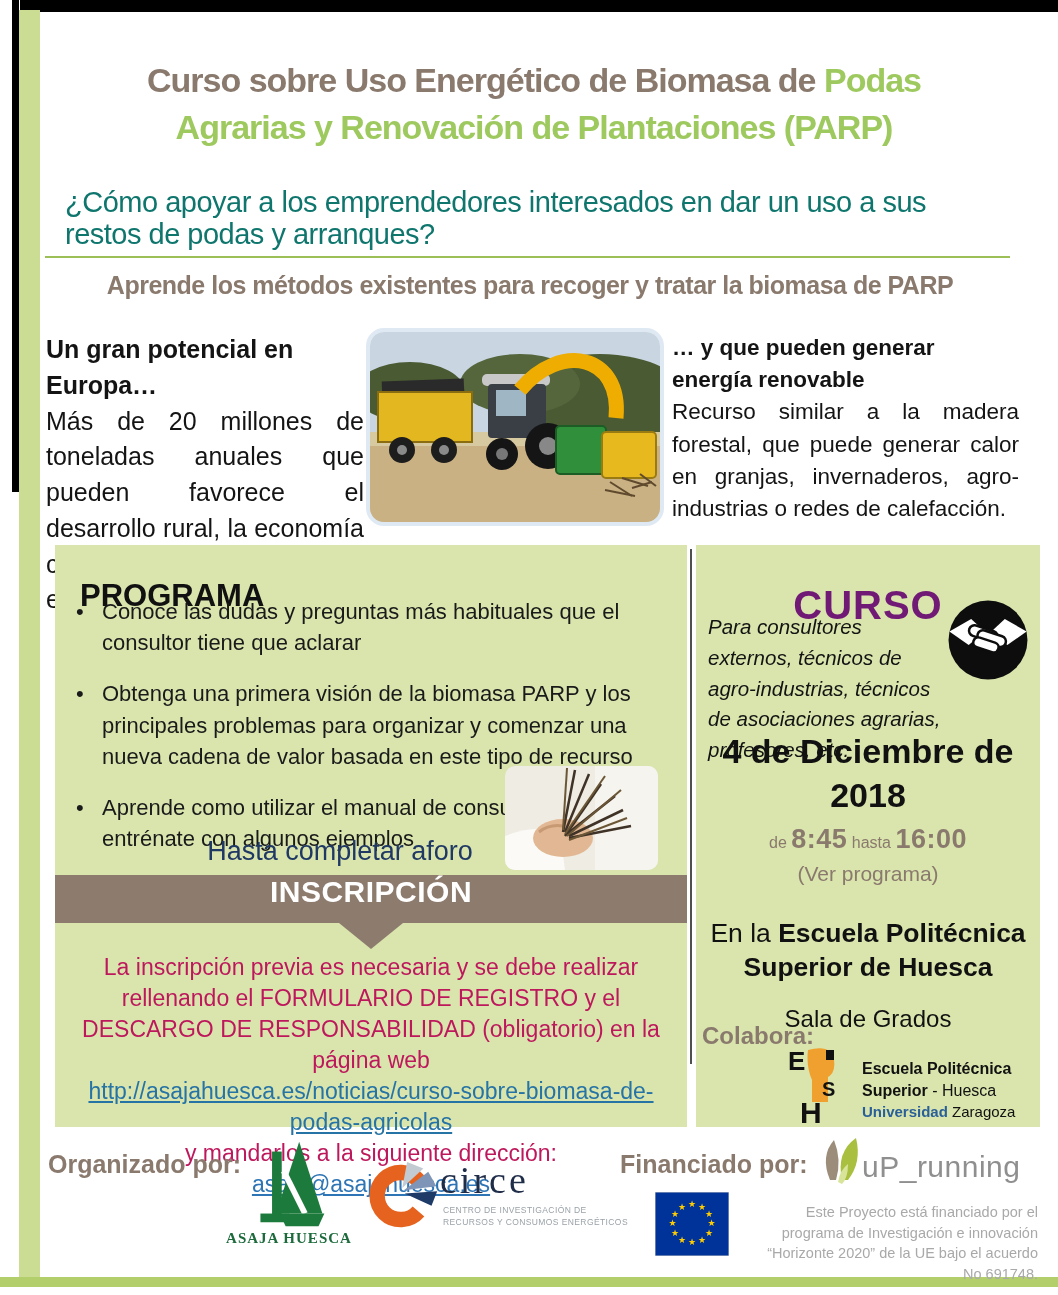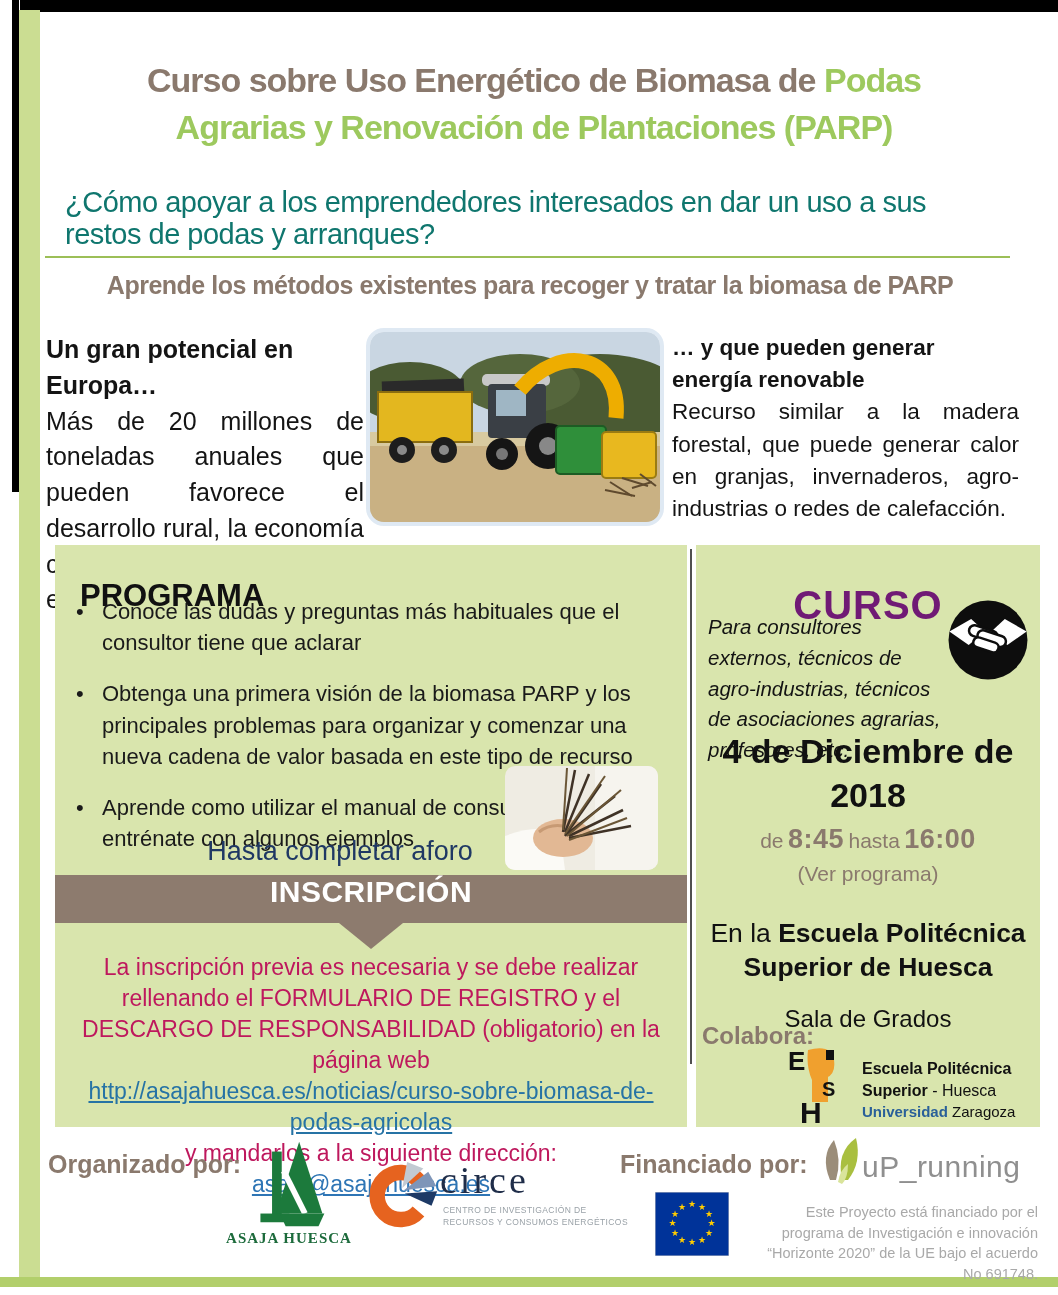--- a/index.html
+++ b/index.html
@@ -59,21 +59,21 @@
 
   
   .curso-h{position:absolute;left:696px;top:550px;width:344px;text-align:center;
            font-size:40px;font-weight:bold;color:#701a75;letter-spacing:1px;}
   .audience{position:absolute;left:708px;top:612px;width:238px;font-style:italic;
             font-size:20.5px;line-height:1.5;color:#131313;}
   .handshake{position:absolute;left:946px;top:598px;width:84px;height:84px;}
   .curso-date{position:absolute;left:706px;top:730px;width:324px;text-align:center;
               font-size:34px;font-weight:bold;line-height:1.28;color:#111;}
   .curso-time{position:absolute;left:696px;top:824px;width:344px;text-align:center;color:#8a796d;}
-  .curso-time .sm{font-size:21px;}
+  .curso-time .sm{font-size:16px;}
   .curso-time .lg{font-size:27px;font-weight:bold;letter-spacing:0.5px;}
   .ver-programa{position:absolute;left:696px;top:862px;width:344px;text-align:center;
                 font-size:21px;color:#8a796d;}
   .location{position:absolute;left:708px;top:916px;width:320px;text-align:center;
             font-size:26.5px;line-height:1.3;color:#111;}
   .room{position:absolute;left:708px;top:990px;width:320px;text-align:center;font-size:24px;color:#111;margin-top:15px;}
   .colabora{position:absolute;left:702px;top:1022px;font-size:24px;font-weight:bold;color:#8a796d;}
   .eps-logo-icon{position:absolute;left:788px;top:1048px;width:66px;height:76px;}
   .eps-text{position:absolute;left:862px;top:1058px;font-size:16px;line-height:1.35;color:#111;}
   .eps-text .b{font-weight:bold;}

